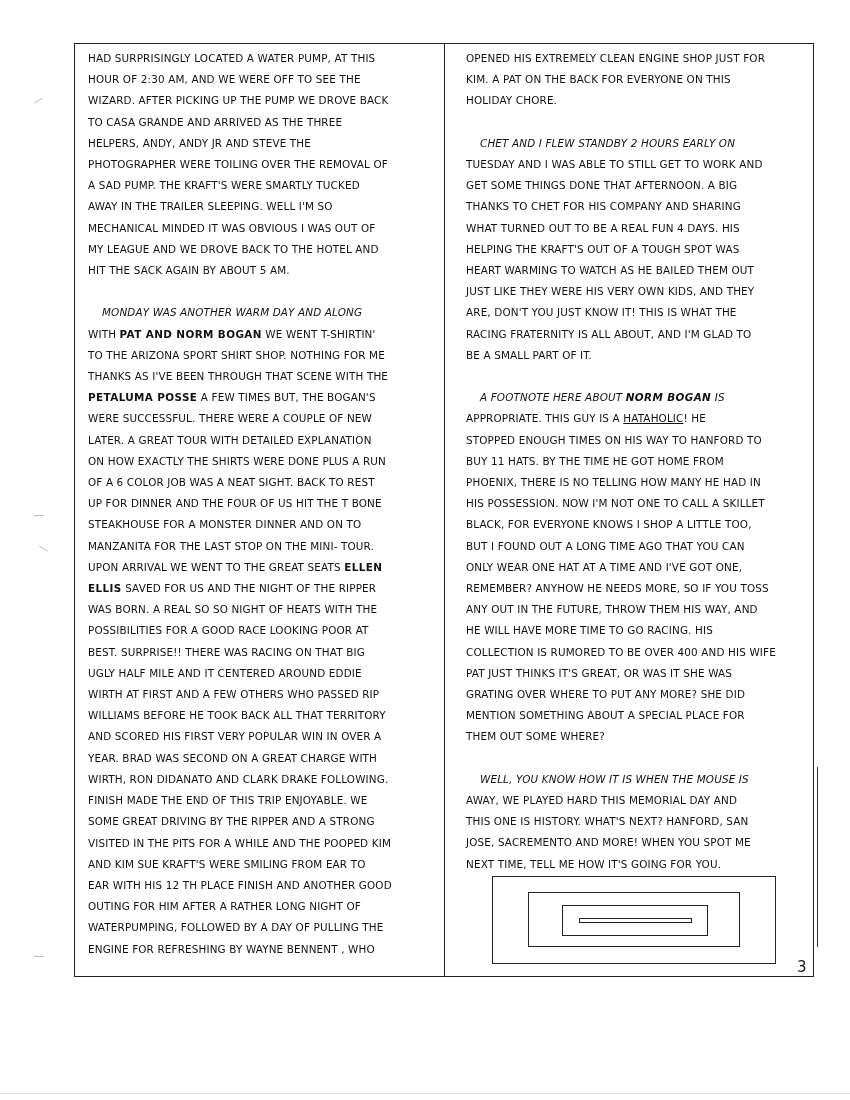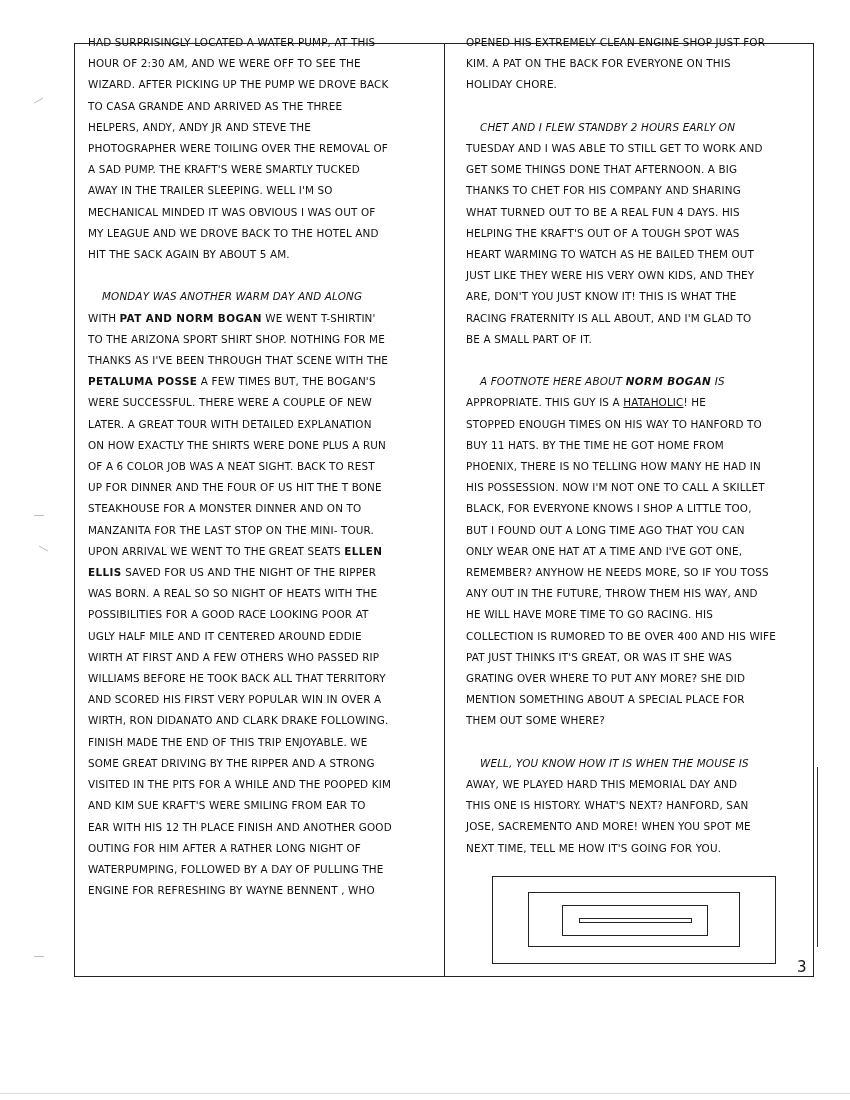--- a/index.html
+++ b/index.html
@@ -2,21 +2,21 @@
 <html><head>
 <meta charset="utf-8">
 <style>
   html, body { margin: 0; padding: 0; background: #ffffff; }
   body { width: 850px; height: 1100px; position: relative; overflow: hidden;
          font-family: "DejaVu Sans", sans-serif; color: #111; }
   .frame { position: absolute; left: 74px; top: 43px; width: 740px; height: 934px;
            border: 1.6px solid #222; box-sizing: border-box; }
   .divider { position: absolute; left: 444px; top: 43px; width: 0; height: 934px;
              border-left: 1.6px solid #222; }
-  .col { position: absolute; top: 32px; font-size: 10.4px; line-height: 21.2px;
+  .col { position: absolute; top: 48px; font-size: 10.4px; line-height: 21.2px;
          letter-spacing: 0.15px; text-transform: uppercase; }
   .col.left { left: 88px; width: 350px; }
   .col.right { left: 466px; width: 340px; }
   .col p { margin: 0; white-space: nowrap; }
   .gap { height: 21.2px; }
   .indent { padding-left: 14px; font-style: italic; }
   b { font-weight: 900; letter-spacing: 0.4px; }
   u { text-decoration: underline; }
   .deco1 { position: absolute; left: 492px; top: 876px; width: 284px; height: 88px;
            border: 1.4px solid #222; box-sizing: border-box; }
@@ -65,24 +65,26 @@
     <p>LATER.  A GREAT TOUR WITH DETAILED EXPLANATION</p>
     <p>ON HOW EXACTLY THE SHIRTS WERE DONE PLUS A RUN</p>
     <p>OF A 6 COLOR JOB WAS A NEAT SIGHT.  BACK TO REST</p>
     <p>UP FOR DINNER AND THE FOUR OF US HIT THE T BONE</p>
     <p>STEAKHOUSE FOR A MONSTER DINNER AND ON TO</p>
     <p>MANZANITA FOR THE LAST STOP ON THE MINI- TOUR.</p>
     <p><span>UPON ARRIVAL WE WENT TO THE GREAT SEATS </span><b>ELLEN</b></p>
     <p><b>ELLIS</b><span> SAVED FOR US AND THE NIGHT OF THE RIPPER</span></p>
     <p>WAS BORN.  A REAL SO SO NIGHT OF HEATS WITH THE</p>
     <p>POSSIBILITIES FOR A GOOD RACE LOOKING POOR AT</p>
+    <p>BEST.  SURPRISE!! THERE WAS RACING ON THAT BIG</p>
     <p>UGLY HALF MILE AND IT CENTERED AROUND EDDIE</p>
     <p>WIRTH AT FIRST AND A FEW OTHERS WHO PASSED RIP</p>
     <p>WILLIAMS BEFORE HE TOOK BACK ALL THAT TERRITORY</p>
     <p>AND SCORED HIS FIRST VERY POPULAR WIN IN OVER A</p>
+    <p>YEAR.   BRAD WAS SECOND ON A GREAT CHARGE WITH</p>
     <p>WIRTH, RON DIDANATO AND CLARK DRAKE FOLLOWING.</p>
     <p>FINISH MADE THE END OF THIS TRIP ENJOYABLE. WE</p>
     <p>SOME GREAT DRIVING BY THE RIPPER AND A STRONG</p>
     <p>VISITED IN THE PITS FOR A WHILE AND THE POOPED KIM</p>
     <p>AND KIM SUE KRAFT'S WERE SMILING FROM EAR TO</p>
     <p>EAR WITH HIS 12 TH PLACE FINISH AND ANOTHER GOOD</p>
     <p>OUTING FOR HIM AFTER A RATHER LONG NIGHT OF</p>
     <p>WATERPUMPING,  FOLLOWED BY A DAY OF PULLING THE</p>
     <p>ENGINE FOR REFRESHING BY WAYNE BENNENT , WHO</p>
   </div>

